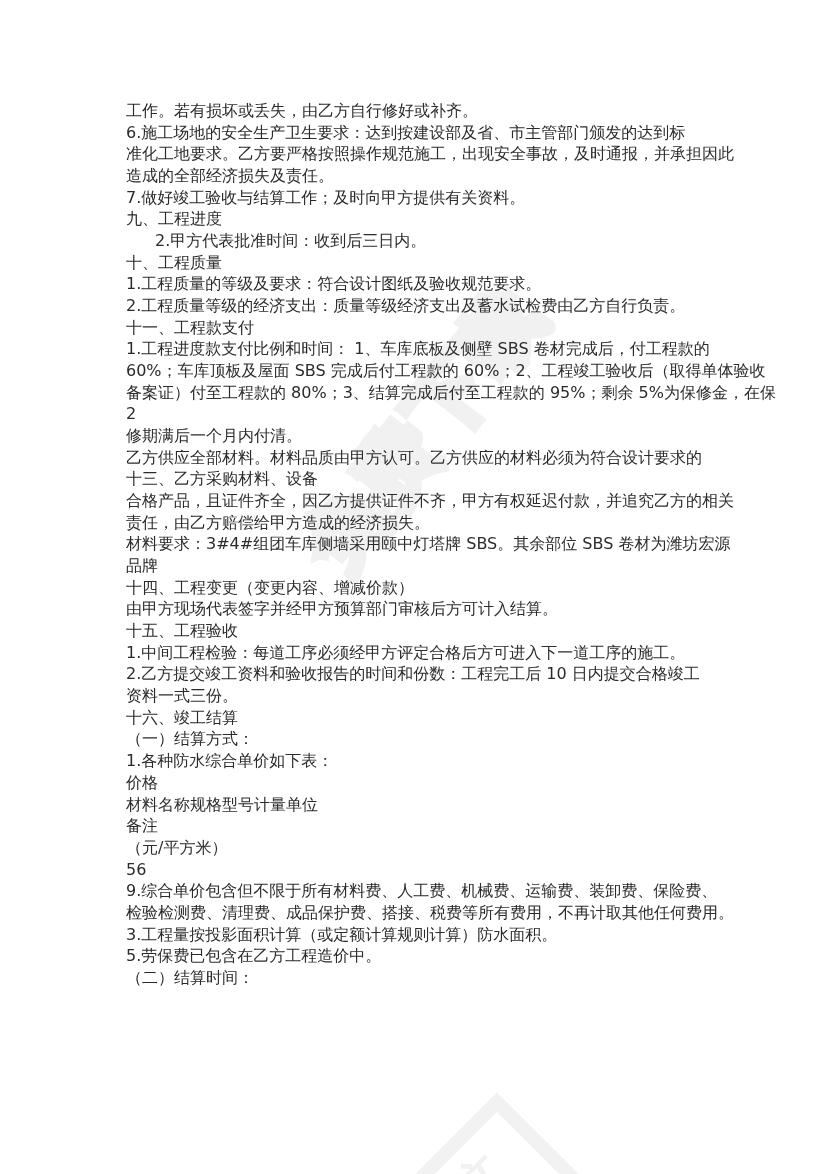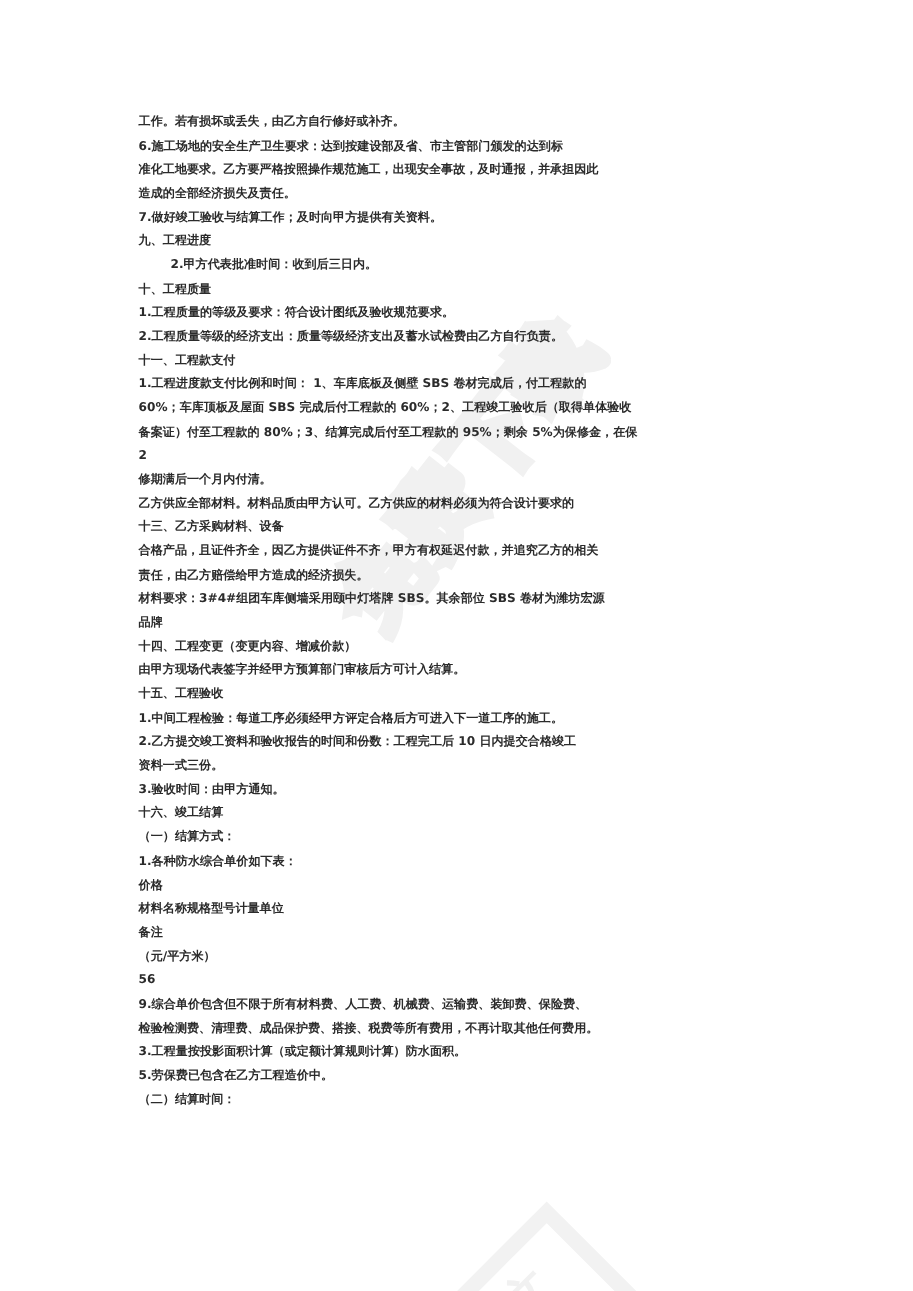--- a/index.html
+++ b/index.html
@@ -57,26 +57,25 @@
       z-index: 0;
     }
     .content {
       position: absolute;
       left: 126px;
       top: 100px;
       width: 570px;
       z-index: 1;
     }
     .line {
-      font-size: 11px;
+      font-size: 16px;
       line-height: 21.68px;
       height: 21.68px;
       white-space: nowrap;
       margin: 0;
-      font-weight: bold;
     }
     .line.indent {
       padding-left: 29px;
     }
   </style>
 </head>
 <body>
 
 <div class="page">
   <div class="watermark-text">免费下载</div>
@@ -105,21 +104,20 @@
     <p class="line">合格产品，且证件齐全，因乙方提供证件不齐，甲方有权延迟付款，并追究乙方的相关</p>
     <p class="line">责任，由乙方赔偿给甲方造成的经济损失。</p>
     <p class="line">材料要求：3#4#组团车库侧墙采用颐中灯塔牌 SBS。其余部位 SBS 卷材为潍坊宏源</p>
     <p class="line">品牌</p>
     <p class="line">十四、工程变更（变更内容、增减价款）</p>
     <p class="line">由甲方现场代表签字并经甲方预算部门审核后方可计入结算。</p>
     <p class="line">十五、工程验收</p>
     <p class="line">1.中间工程检验：每道工序必须经甲方评定合格后方可进入下一道工序的施工。</p>
     <p class="line">2.乙方提交竣工资料和验收报告的时间和份数：工程完工后 10 日内提交合格竣工</p>
     <p class="line">资料一式三份。</p>
-    <p class="line">3.验收时间：由甲方通知。</p>
     <p class="line">十六、竣工结算</p>
     <p class="line">（一）结算方式：</p>
     <p class="line">1.各种防水综合单价如下表：</p>
     <p class="line">价格</p>
     <p class="line">材料名称规格型号计量单位</p>
     <p class="line">备注</p>
     <p class="line">（元/平方米）</p>
     <p class="line">56</p>
     <p class="line">9.综合单价包含但不限于所有材料费、人工费、机械费、运输费、装卸费、保险费、</p>
     <p class="line">检验检测费、清理费、成品保护费、搭接、税费等所有费用，不再计取其他任何费用。</p>

